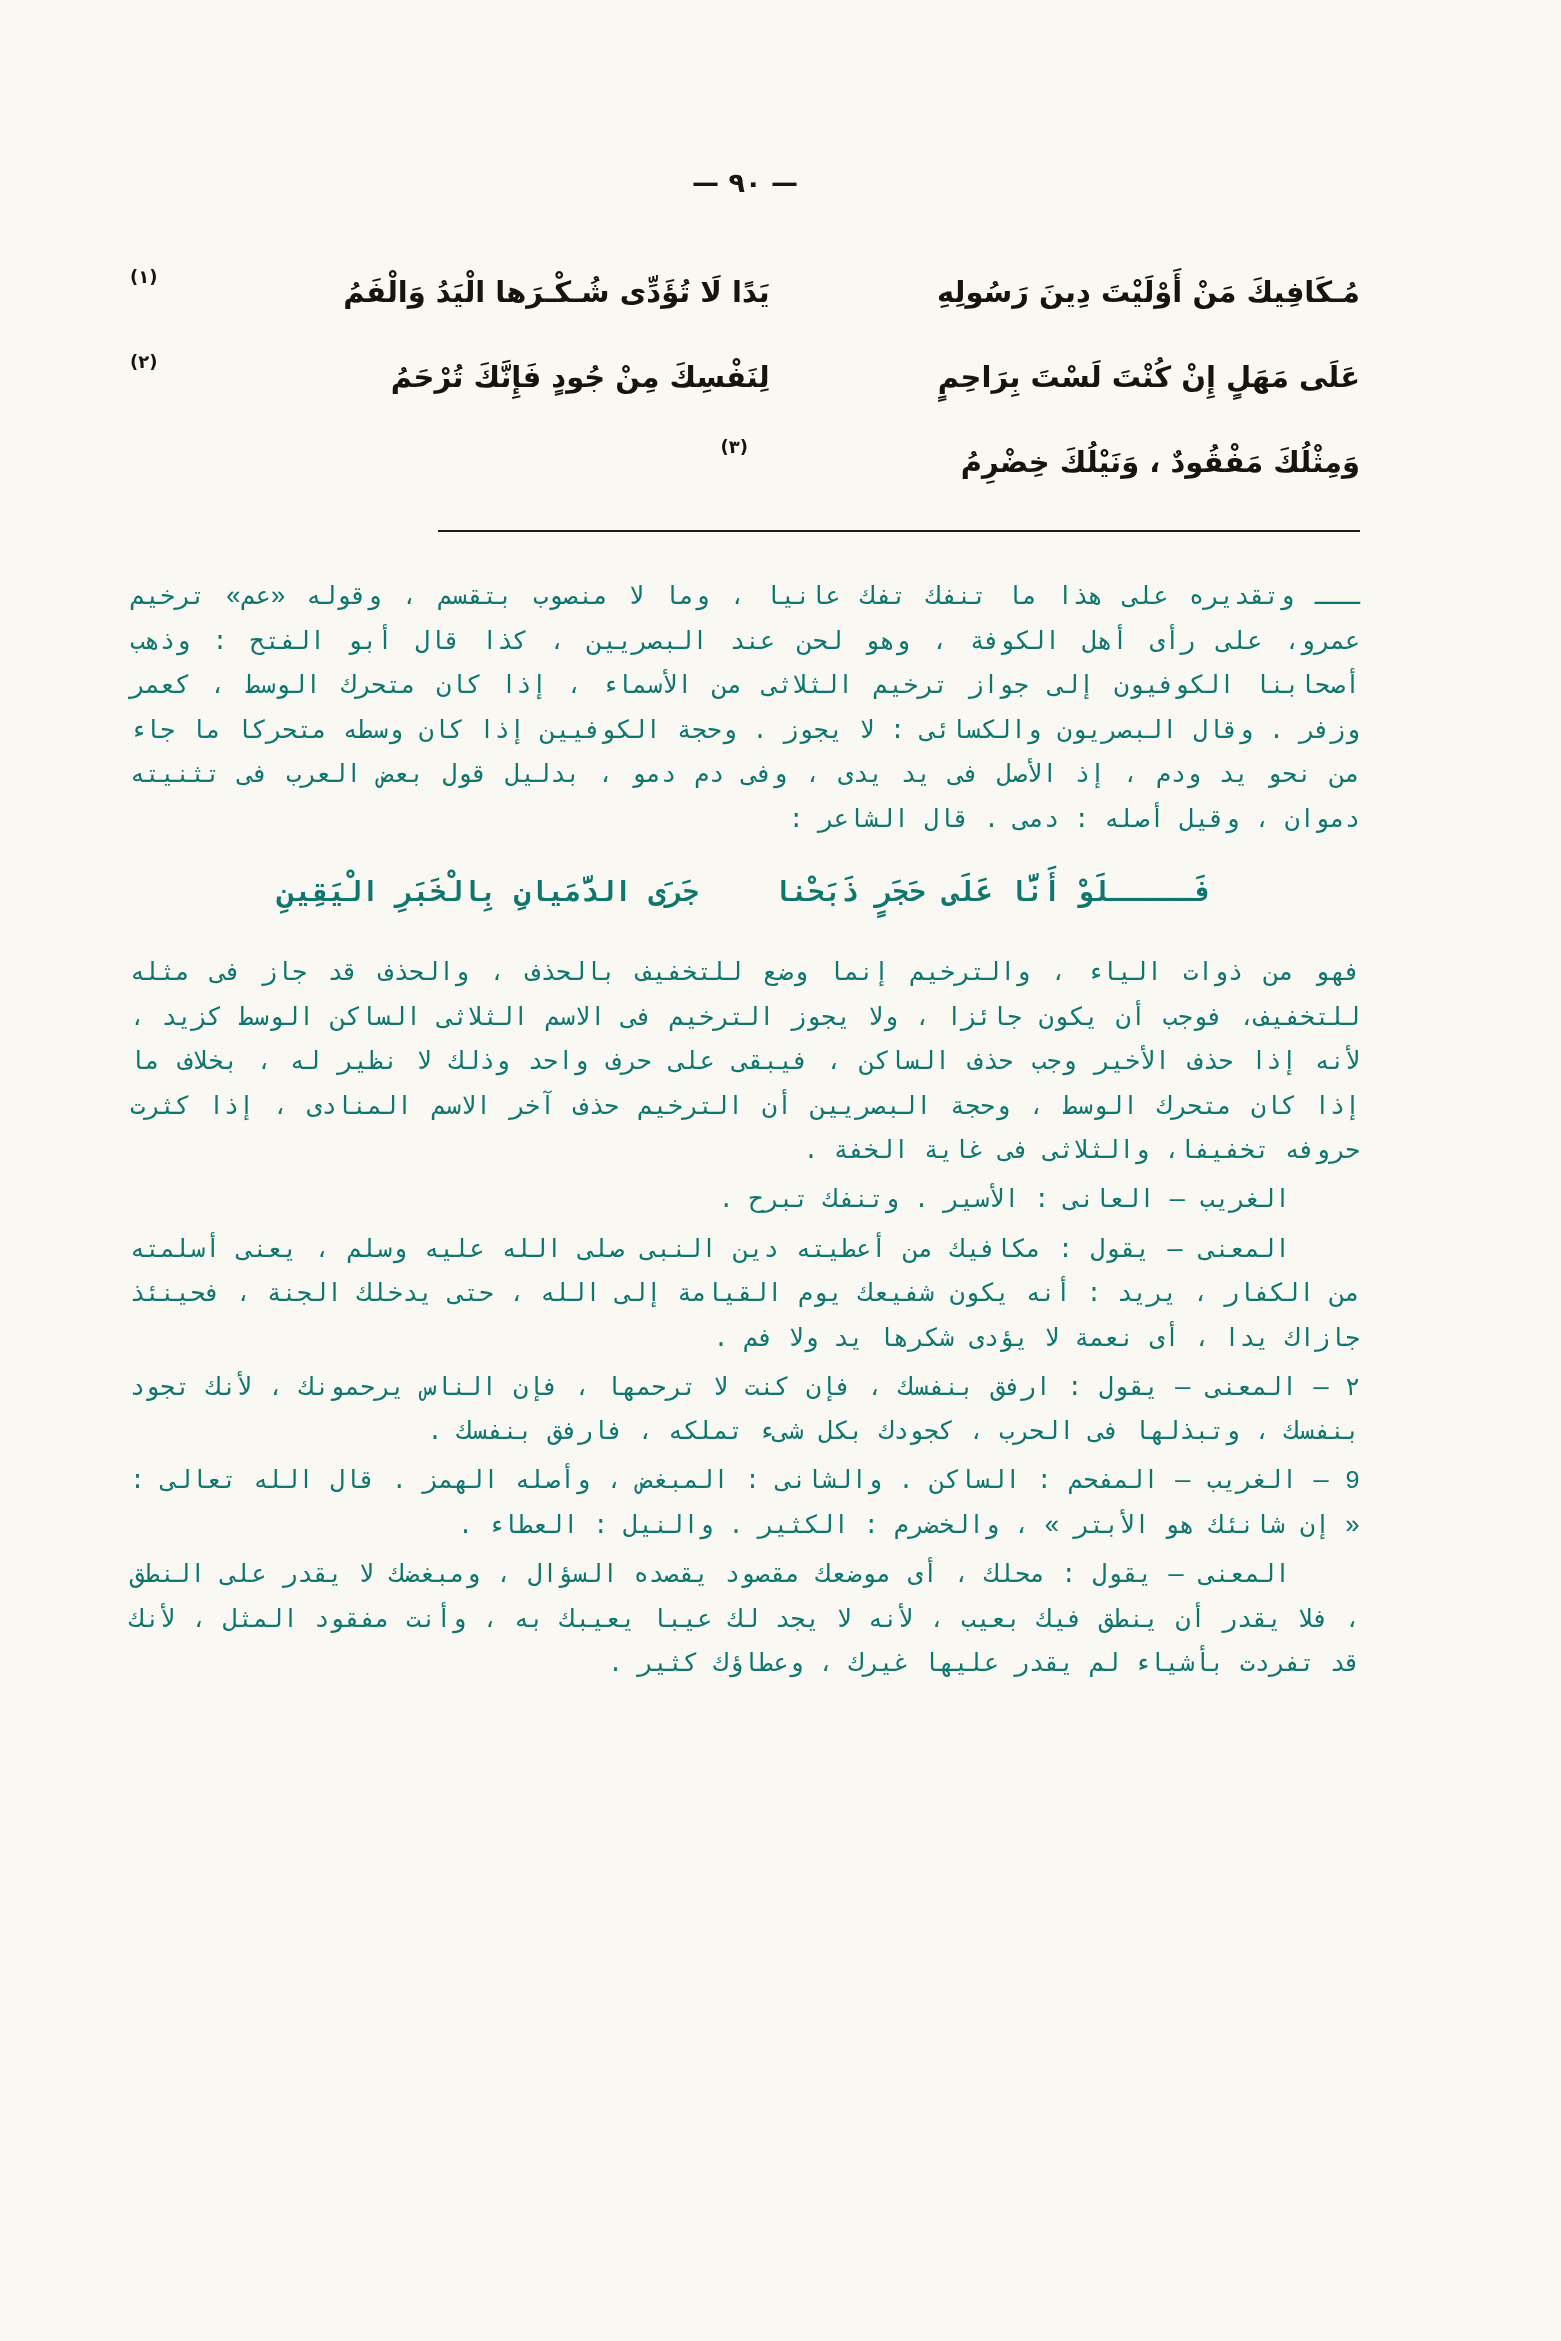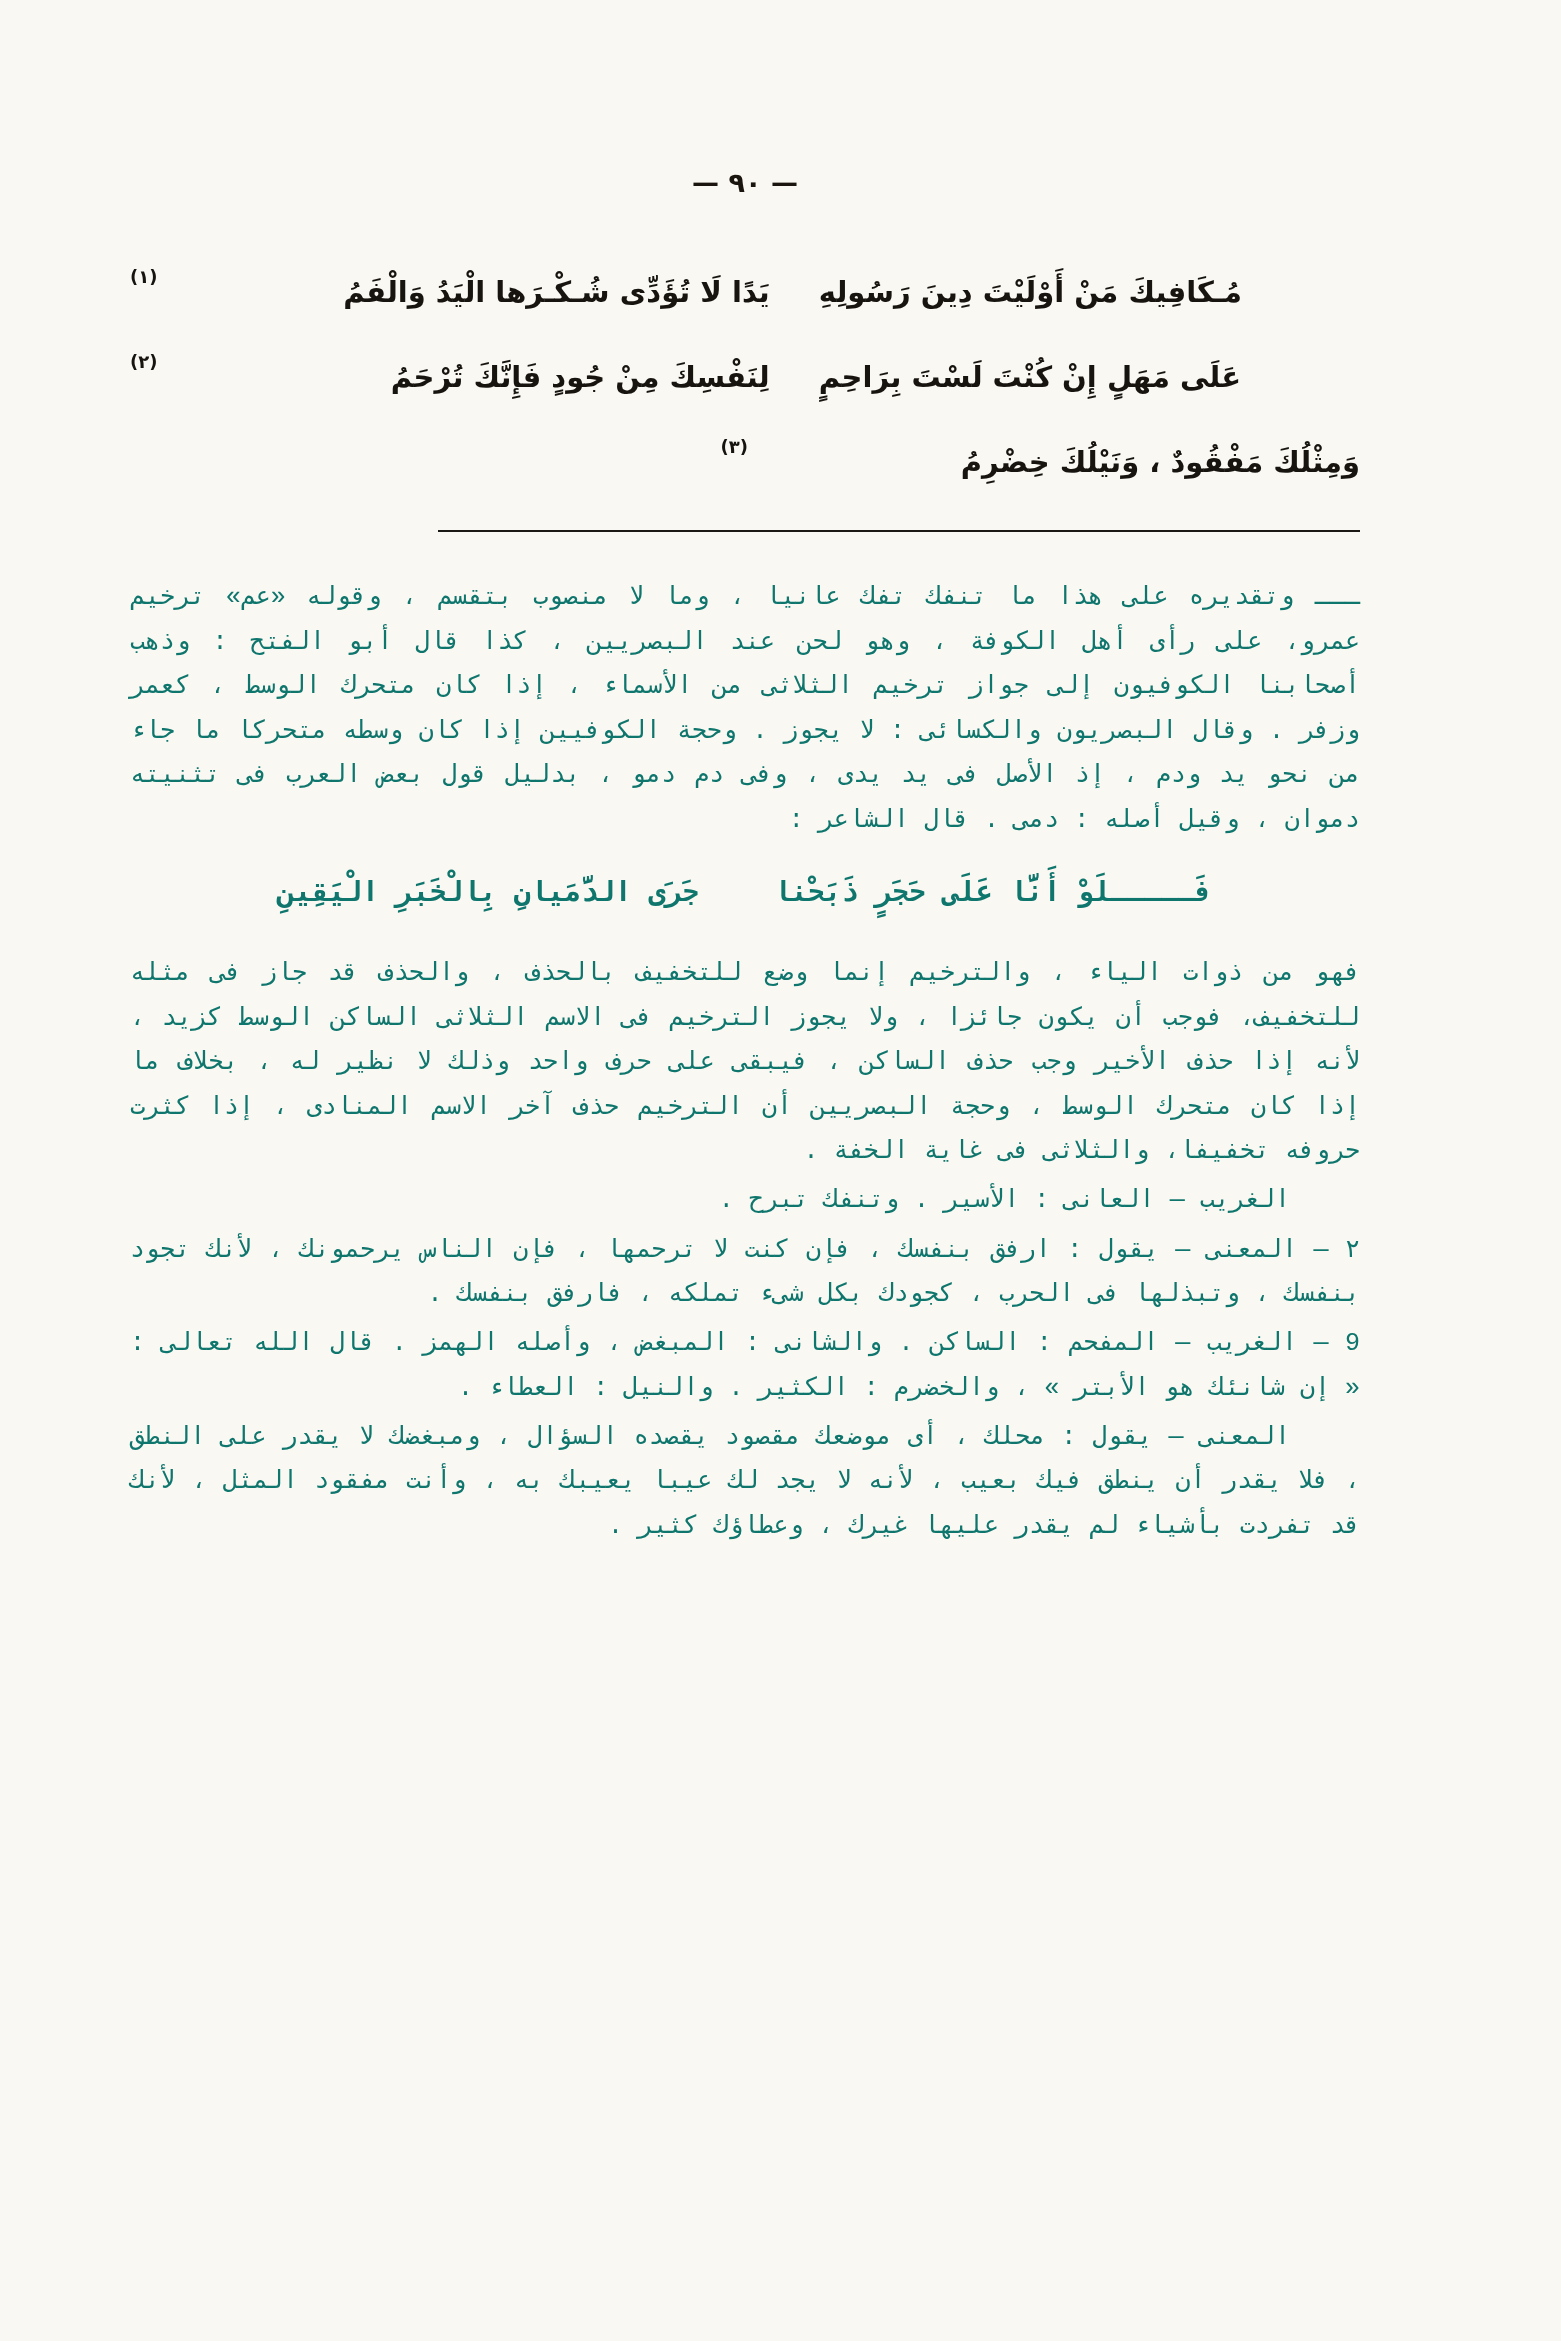--- a/index.html
+++ b/index.html
@@ -31,21 +31,21 @@
     color:#1a160f;
   }
   
   .poem { font-size:29px; font-weight:bold; }
   .verse {
     display:flex;
     justify-content:space-between;
     align-items:flex-start;
     margin-bottom:51px;
   }
-  .hem1 { flex:0 0 44%; text-align:left; white-space:nowrap; }
+  .hem1 { flex:0 0 44%; text-align:right; white-space:nowrap; }
   .hem2wrap {
     flex:0 0 52%;
     display:flex;
     justify-content:space-between;
     align-items:flex-start;
   }
   .hem2 { text-align:left; white-space:nowrap; }
   .note {
     font-size:18px;
     font-weight:bold;
@@ -127,20 +127,21 @@
         <span>فَـــــلَوْ أَنَّا عَلَى حَجَرٍ ذَبَحْنا</span>
         <span>جَرَى الدَّمَيانِ بِالْخَبَرِ الْيَقِينِ</span>
       </div>
 
       <p>فهو من ذوات الياء ، والترخيم إنما وضع للتخفيف بالحذف ، والحذف قد جاز فى مثله للتخفيف، فوجب أن يكون جائزا ، ولا يجوز الترخيم فى الاسم الثلاثى الساكن الوسط كزيد ، لأنه إذا حذف الأخير وجب حذف الساكن ، فيبقى على حرف واحد وذلك لا نظير له ، بخلاف ما إذا كان متحرك الوسط ، وحجة البصريين أن الترخيم حذف آخر الاسم المنادى ، إذا كثرت حروفه تخفيفا، والثلاثى فى غاية الخفة .</p>
 
       <p class="indent">الغريب — العانى : الأسير . وتنفك تبرح .</p>
 
 
 
+      <p class="indent">المعنى — يقول : مكافيك من أعطيته دين النبى صلى الله عليه وسلم ، يعنى أسلمته من الكفار ، يريد : أنه يكون شفيعك يوم القيامة إلى الله ، حتى يدخلك الجنة ، فحينئذ جازاك يدا ، أى نعمة لا يؤدى شكرها يد ولا فم .</p>
 
       <p>٢ — المعنى — يقول : ارفق بنفسك ، فإن كنت لا ترحمها ، فإن الناس يرحمونك ، لأنك تجود بنفسك ، وتبذلها فى الحرب ، كجودك بكل شىء تملكه ، فارفق بنفسك .</p>
 
       <p>9 — الغريب — المفحم : الساكن . والشانى : المبغض ، وأصله الهمز . قال الله تعالى : « إن شانئك هو الأبتر » ، والخضرم : الكثير . والنيل : العطاء .</p>
 
       <p class="indent">المعنى — يقول : محلك ، أى موضعك مقصود يقصده السؤال ، ومبغضك لا يقدر على النطق ، فلا يقدر أن ينطق فيك بعيب ، لأنه لا يجد لك عيبا يعيبك به ، وأنت مفقود المثل ، لأنك قد تفردت بأشياء لم يقدر عليها غيرك ، وعطاؤك كثير .</p>
 
     </div>
 
   </div>

